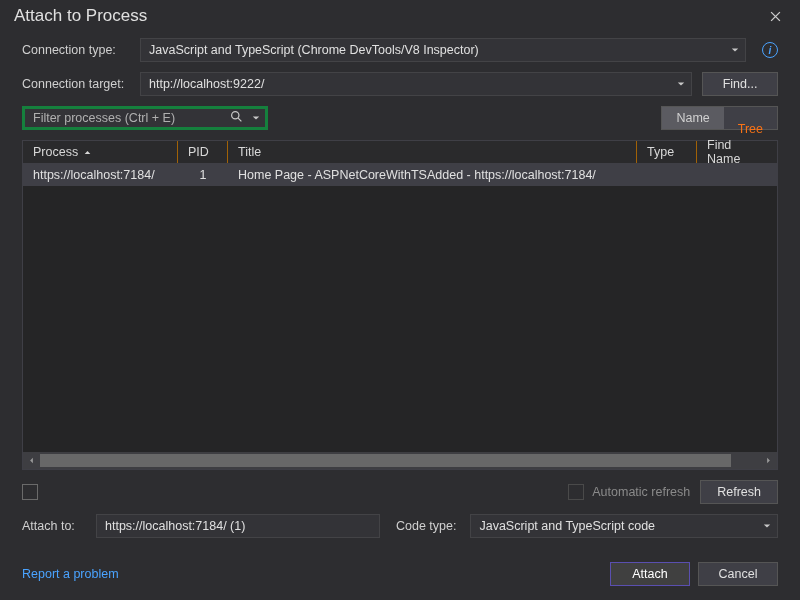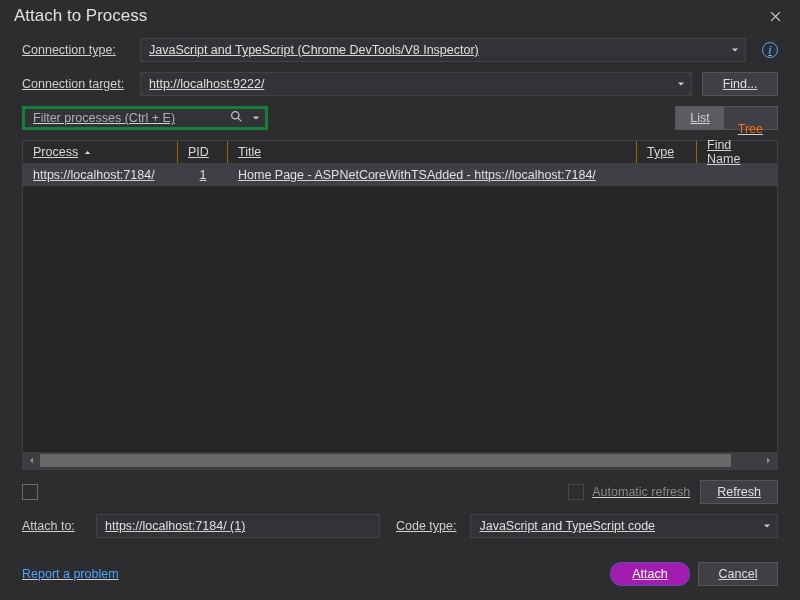--- a/index.html
+++ b/index.html
@@ -6,32 +6,32 @@
   html, body { width: 800px; height: 600px; overflow: hidden; }
   body { background: #2d2d30; color: #d0d0d0; font-size: 12.5px; }
 
   .dialog { width: 800px; height: 600px; background: #2d2d30; display: flex; flex-direction: column; }
 
   .titlebar { height: 32px; display: flex; align-items: center; padding: 0 10px 0 14px; color: #e0e0e0; }
   .titlebar .title { flex: 1; font-size: 17px; }
   .close-btn { width: 30px; height: 24px; display:flex; align-items:center; justify-content:center; color:#ccc; }
   .close-btn svg { width:11px; height:11px; }
 
-  .body { flex: 1; display:flex; flex-direction:column; padding: 6px 22px 14px 22px; gap: 10px; text-decoration: underline; }
+  .body { flex: 1; display:flex; flex-direction:column; padding: 6px 22px 14px 22px; gap: 10px; }
 
   .row { display:flex; align-items:center; gap:10px; }
   .label { width: 108px; color:#d0d0d0; }
   .dropdown { flex:1; background:#333337; border:1px solid #434346; height:24px; display:flex; align-items:center; padding:0 8px; position:relative; color:#e0e0e0; }
   .dropdown .chev { position:absolute; right:6px; top:50%; transform:translateY(-50%); }
   .chev svg { width:8px; height:8px; display:block; fill:#c8c8c8; }
   .info-icon { width:16px; height:16px; border:1.5px solid #4aa3ff; border-radius:50%; display:flex; align-items:center; justify-content:center; color:#4aa3ff; font-size:10px; font-style:italic; font-weight:bold; margin-left:6px; }
 
   .btn { background:#3f3f46; border:1px solid #555; color:#e0e0e0; height:24px; padding: 0 16px; display:flex; align-items:center; justify-content:center; font-size:12.5px; }
   .btn.wide { min-width:76px; }
-  .btn.primary { background:#a21caf; border-color:#5a4fb0; color:#fff;border-radius:11px; }
+  .btn.primary { background:#404040; border-color:#5a4fb0; color:#fff; }
 
   .filter-row { display:flex; align-items:center; gap:10px; }
   .filter-box { width:246px; background:#333337; border:3px solid #15803d; height:24px; display:flex; align-items:center; position:relative; color:#999; padding:0 8px; }
   .filter-box .mag { position:absolute; right:22px; top:50%; transform:translateY(-50%); }
   .filter-box .mag svg { width:13px; height:13px; fill:none; stroke:#c8c8c8; stroke-width:1.5; }
   .filter-box .chev { position:absolute; right:5px; top:50%; transform:translateY(-50%); }
   .spacer { flex:1; }
   .seg { display:flex; background:#3f3f46; border:1px solid #555; height:24px; }
   .seg .seg-btn { padding:0 14px; display:flex; align-items:center; }
   .seg .seg-btn.active { background:#5b5b61; }
@@ -128,21 +128,21 @@
             </svg>
         </span>
         <span class="chev">
             <svg viewBox="0 0 10 10">
               <path d="M1 3 L5 7 L9 3 Z" fill="#c8c8c8"></path>
             </svg>
           </span>
       </div>
       <div class="spacer"></div>
       <div class="seg">
-        <div class="seg-btn active">List</div>
+        <div class="seg-btn active">Name</div>
         <div class="seg-btn dis">Tree</div>
       </div>
     </div>
 
     <div class="grid-wrap">
       <div class="grid-head">
         <div class="gh col-process">
           <span>Process</span>
           <span class="sort">
               <svg viewBox="0 0 10 10">

